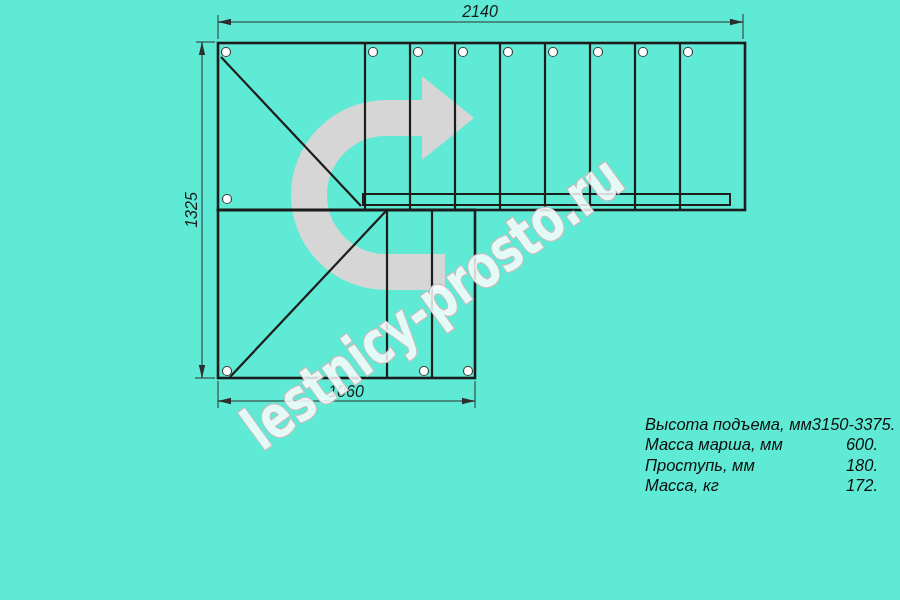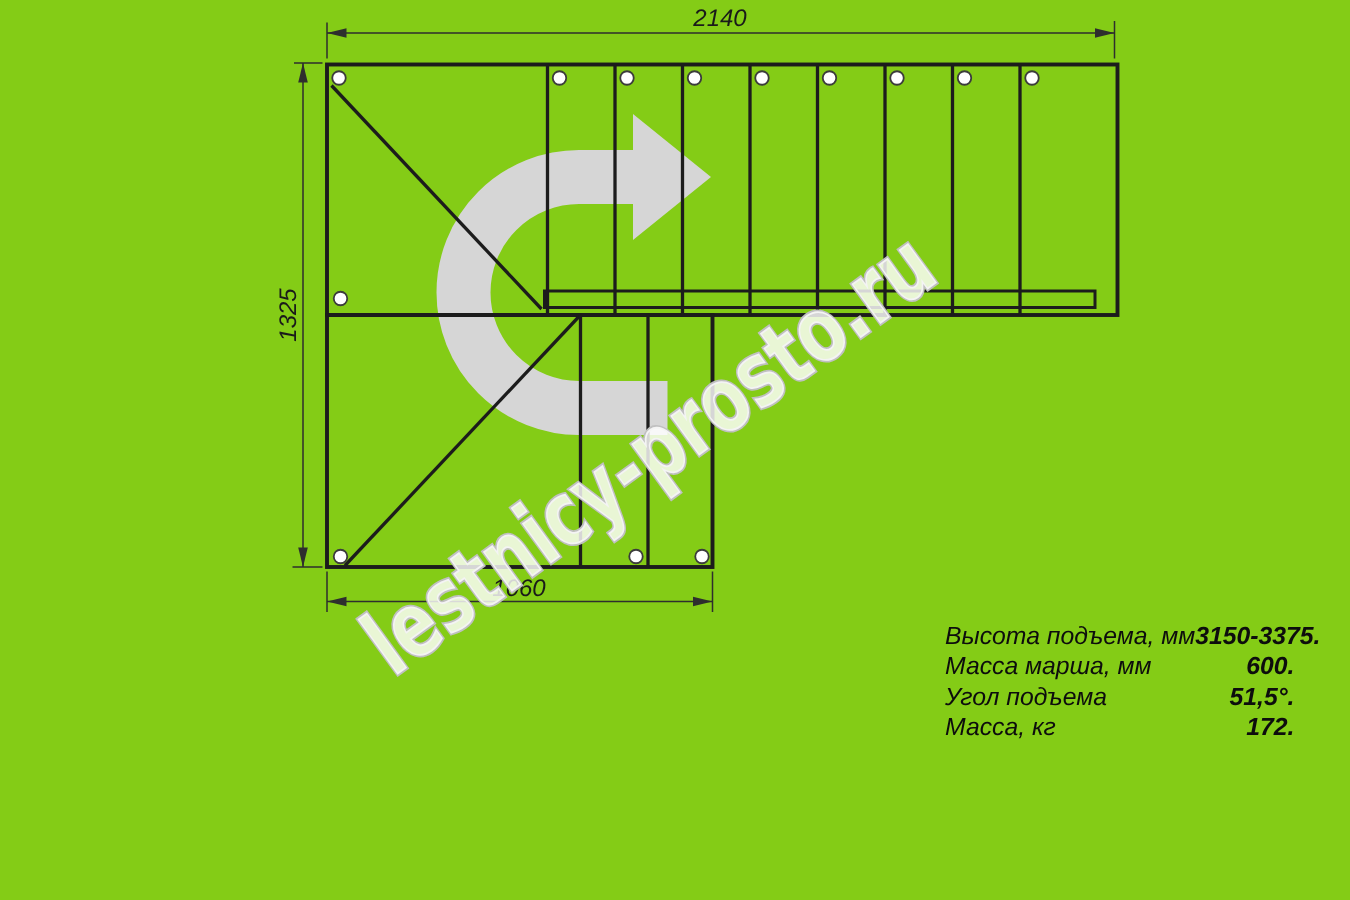--- a/index.html
+++ b/index.html
@@ -1,33 +1,33 @@
 <!DOCTYPE html>
 <html><head>
 <meta charset="utf-8">
 <style>
   html,body{margin:0;padding:0;background:#ffffff;}
   .page{
-    position:relative;width:900px;height:600px;background:#84cc16;overflow:hidden;
+    position:relative;width:900px;height:600px;background:#5eead4;overflow:hidden;
     font-family:"Liberation Sans",sans-serif;
   }
   .drawing-svg{position:absolute;left:0;top:0;}
   .dim-label{
     font-family:"Liberation Sans",sans-serif;
     font-style:italic;
     font-size:16px;
     fill:#1a1a1a;
   }
   .spec-table{
-    position:absolute;left:630px;top:414px;width:233px;
+    position:absolute;left:645px;top:414px;width:233px;
     font-style:italic;font-size:16.5px;line-height:20.4px;color:#0d0d0d;
   }
   .spec-row{display:flex;justify-content:space-between;}
   .spec-label{white-space:nowrap;}
-  .spec-value{white-space:nowrap;text-align:center;font-weight:bold;}
+  .spec-value{white-space:nowrap;text-align:center;}
   .watermark-text{
     font-family:"DejaVu Sans",sans-serif;
     font-weight:bold;
     paint-order:stroke fill;
     fill:rgba(255,255,255,0.82);
   }
 </style>
 </head>
 <body>
 
@@ -117,22 +117,22 @@
   <div class="spec-table">
     <div class="spec-row">
       <span class="spec-label">Высота подъема, мм</span>
       <span class="spec-value">3150-3375.</span>
     </div>
     <div class="spec-row">
       <span class="spec-label">Масса марша, мм</span>
       <span class="spec-value">600.</span>
     </div>
     <div class="spec-row">
-      <span class="spec-label">Угол подъема</span>
-      <span class="spec-value">51,5°.</span>
+      <span class="spec-label">Проступь, мм</span>
+      <span class="spec-value">180.</span>
     </div>
     <div class="spec-row">
       <span class="spec-label">Масса, кг</span>
       <span class="spec-value">172.</span>
     </div>
   </div>
 
 </div>
 
 </body></html>

